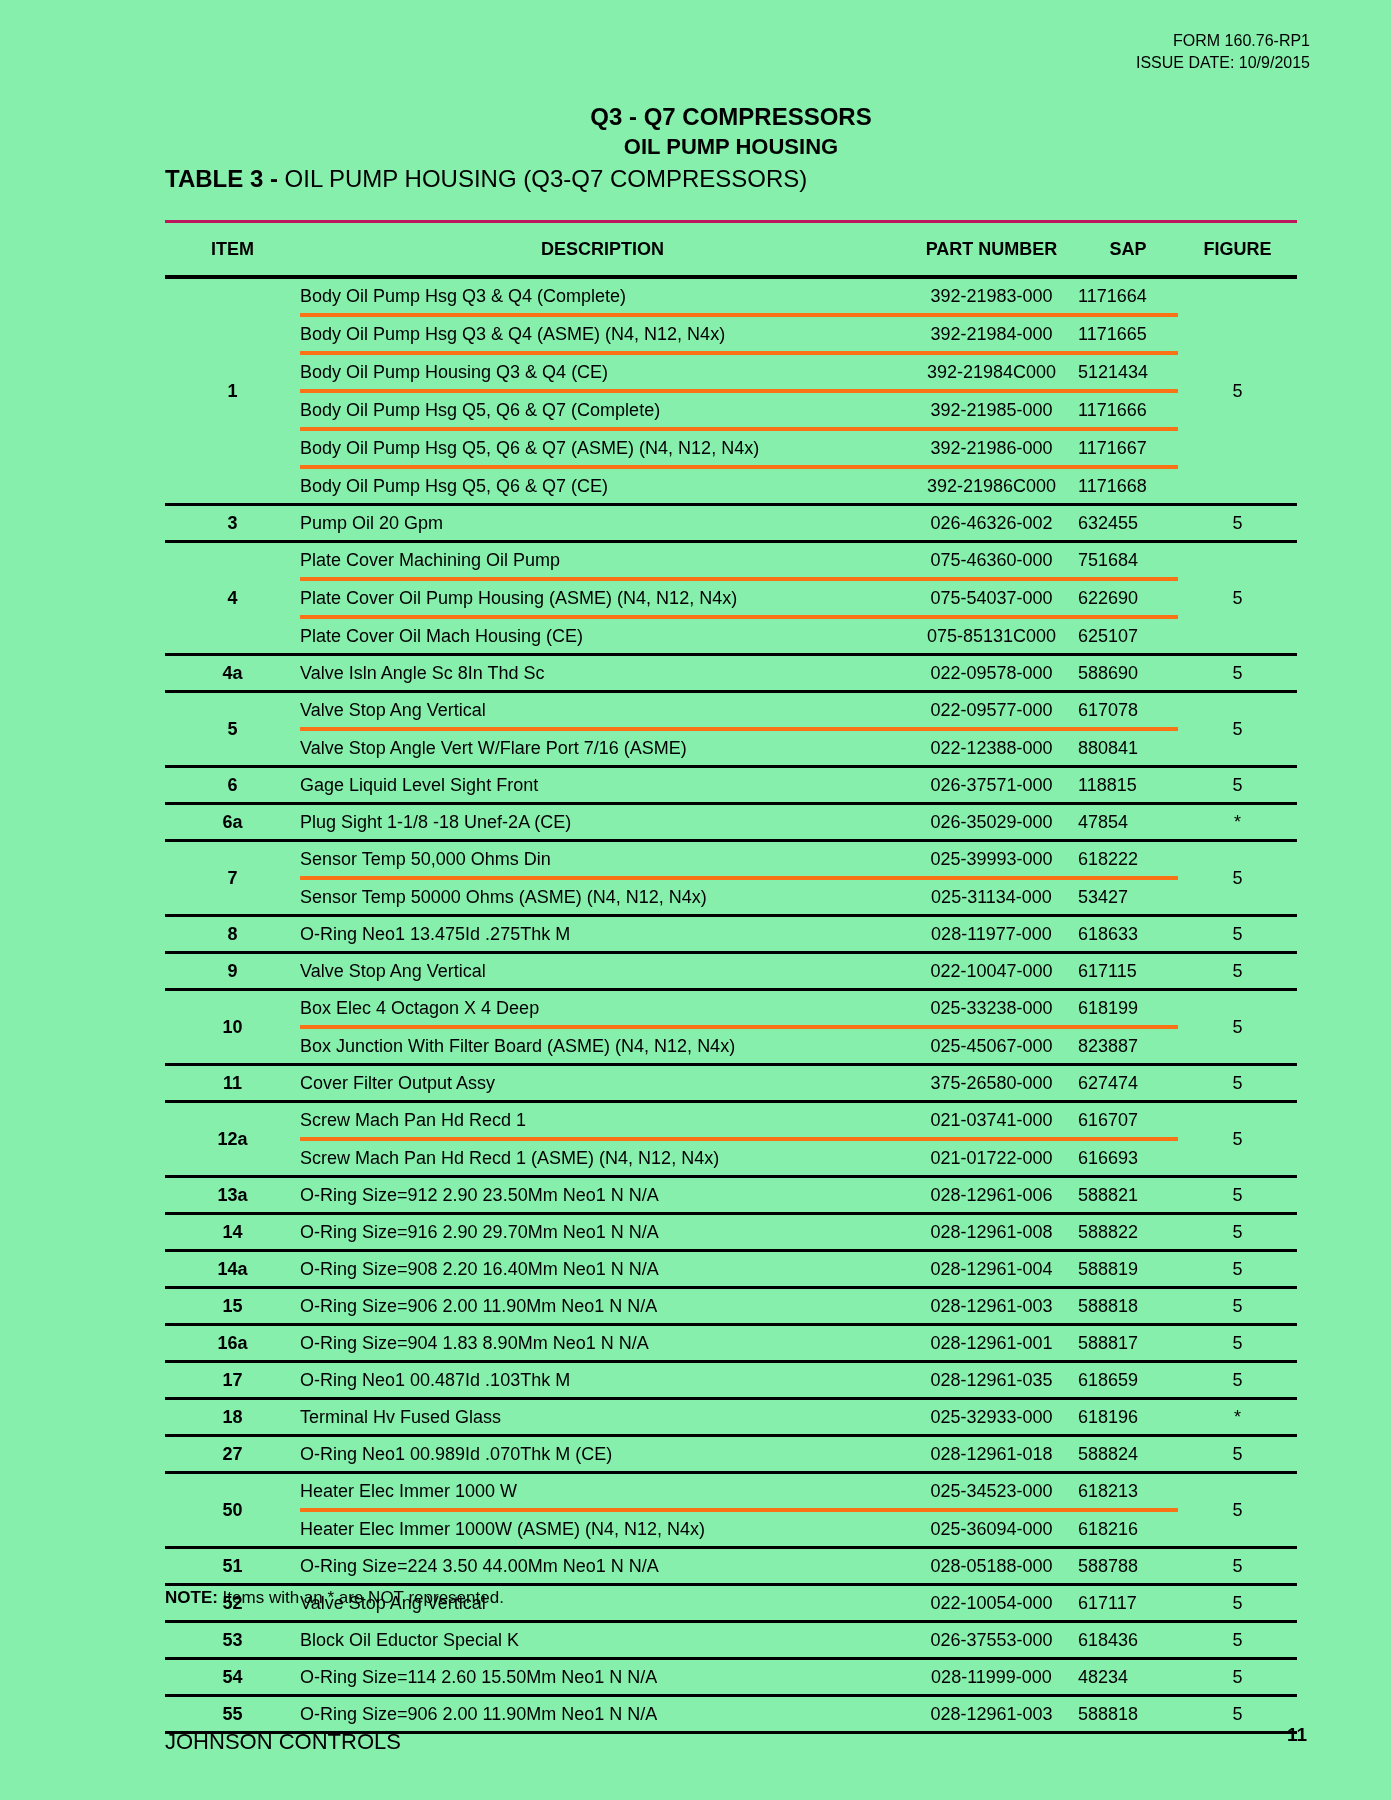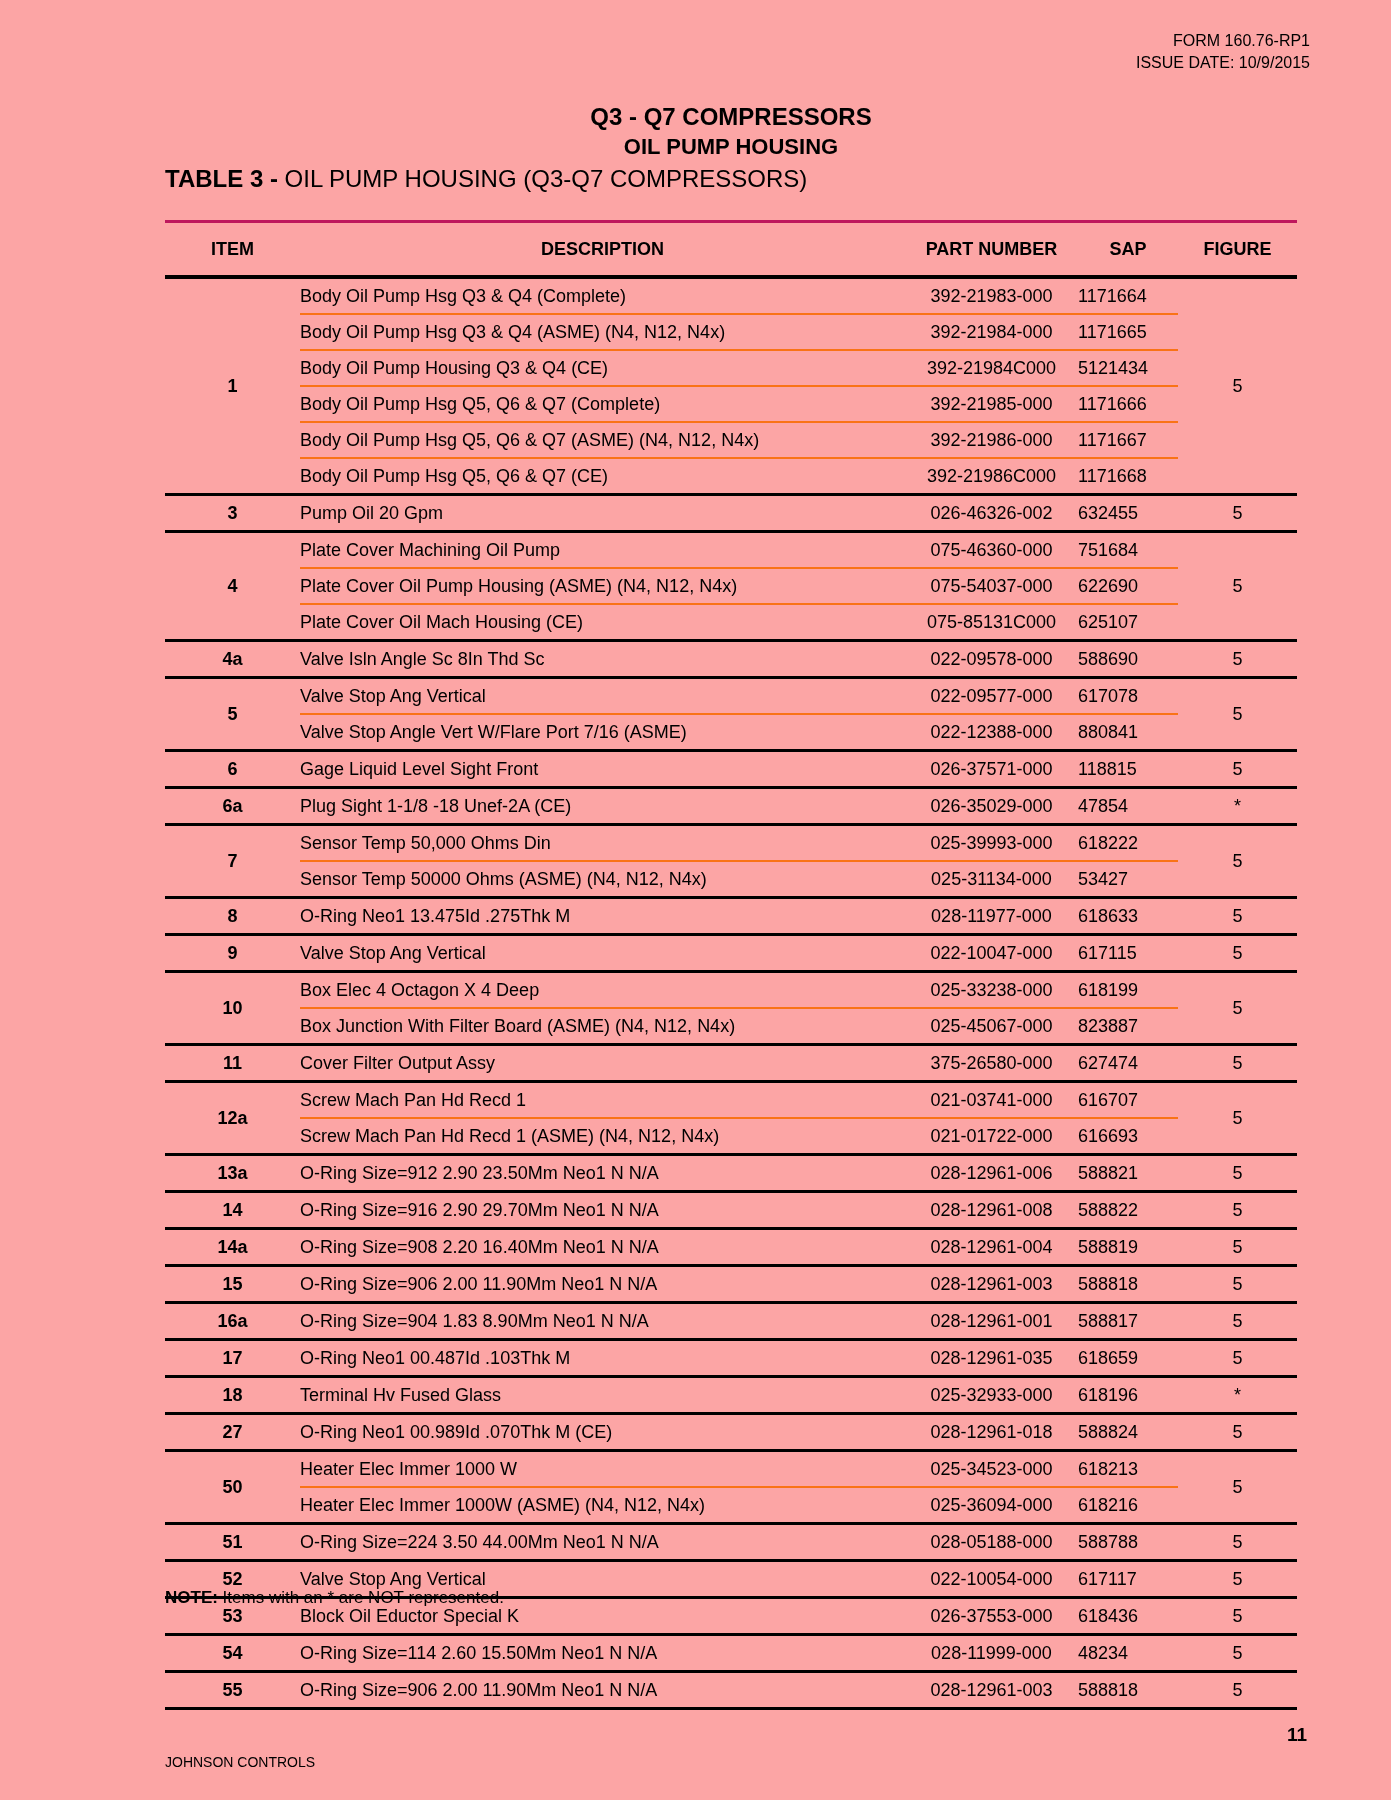--- a/index.html
+++ b/index.html
@@ -1,19 +1,19 @@
 <!DOCTYPE html>
 <html><head>
 <meta charset="utf-8">
 <style>
   html,body { margin:0; padding:0; background:#e8e8e8; }
   .page {
     position:relative;
     width:1391px; height:1800px;
-    background:#fca5a5;
+    background:#86efac;
     color:#000000;
     font-family:"Liberation Sans", sans-serif;
     overflow:hidden;
   }
   .header-right {
     position:absolute; top:30px; right:81px;
     text-align:right; font-size:16px; line-height:22px;
   }
   .title-block {
     position:absolute; top:100px; left:165px; width:1132px;
@@ -42,31 +42,30 @@
     border-bottom:4px solid #000;
     height:52px; font-weight:bold; text-align:center;
   }
   .parts-table td { height:34px; vertical-align:middle; }
   .c-item { border-left:3px solid #000; border-right:3px solid #000; text-align:center; font-weight:bold; }
   .c-desc { border-right:3px solid #000; text-align:left; padding-left:10px; }
   .c-part { border-right:1px solid #000; text-align:center; }
   .c-sap  { border-right:3px solid #000; text-align:left; padding-left:8px; }
   .c-fig  { border-right:3px solid #000; text-align:center; }
   tr.group-start td { border-top:3px solid #000; }
-  tr.subrow td { border-top:2px solid #f97316;margin-top:11px; }
+  tr.subrow td { border-top:4px solid #f97316;margin-top:11px; }
   tbody tr:last-child td { border-bottom:3px solid #000; }
   .note {
     position:absolute; top:1588px; left:165px;
     font-size:17px;
   }
   .note .bold { font-weight:bold; }
   .footer-left {
     position:absolute; left:165px; top:1729px;
-    font-size:14px;
-    margin-top:25px;
+    font-size:22px;
   }
   .page-number {
     position:absolute; right:84px; top:1724px;
     font-size:19px; font-weight:bold;
   }
 </style>
 </head>
 <body>
 
 <div class="page">

